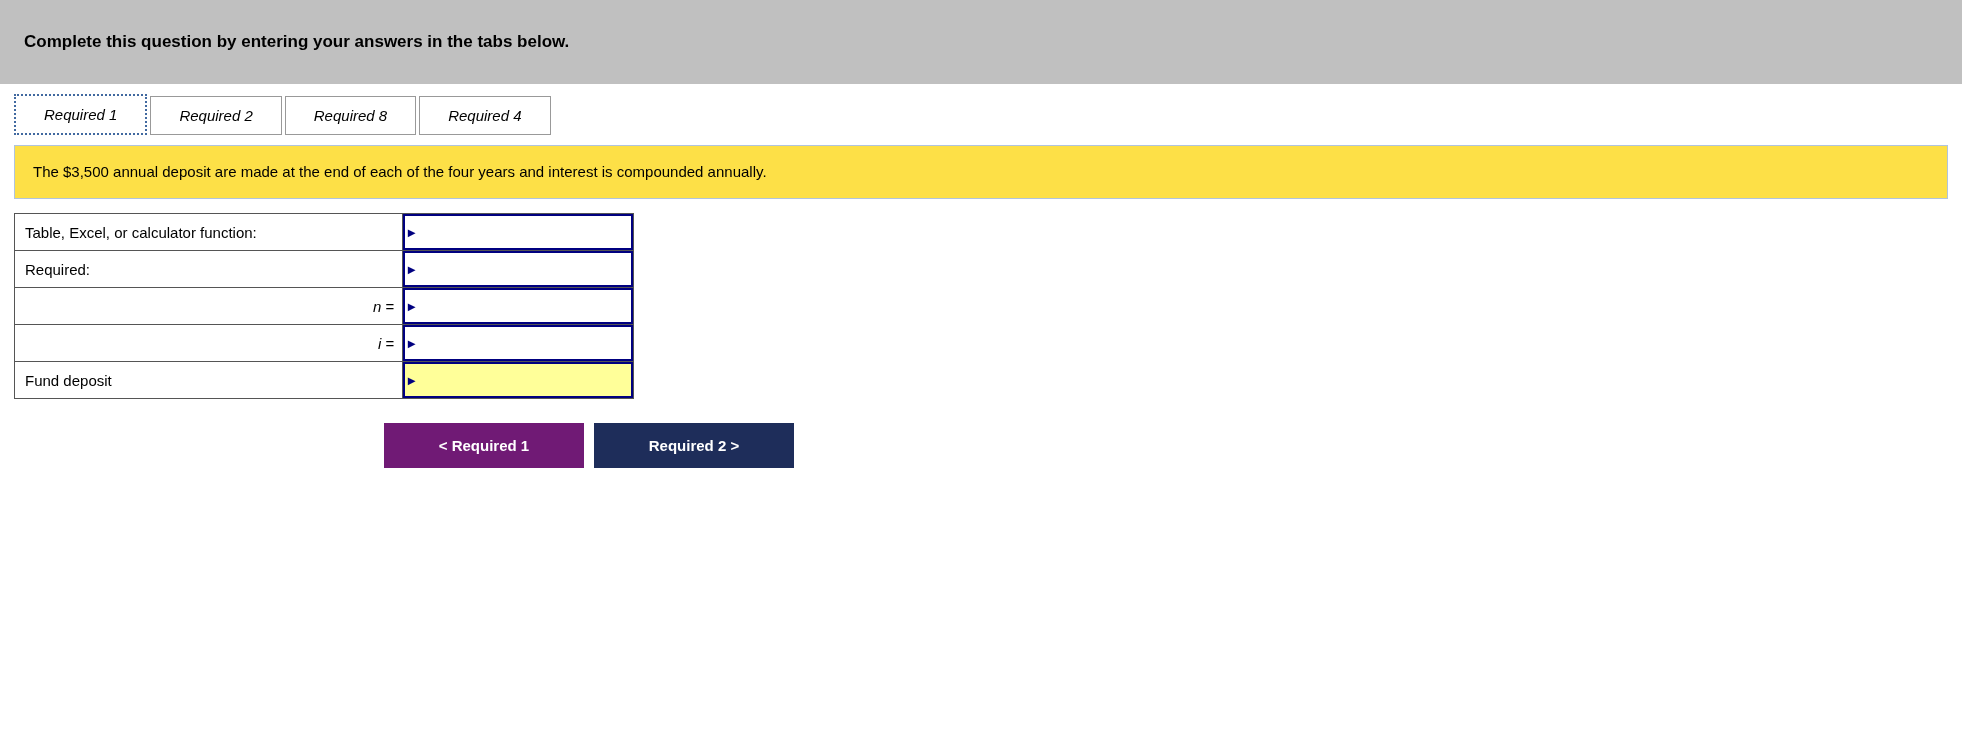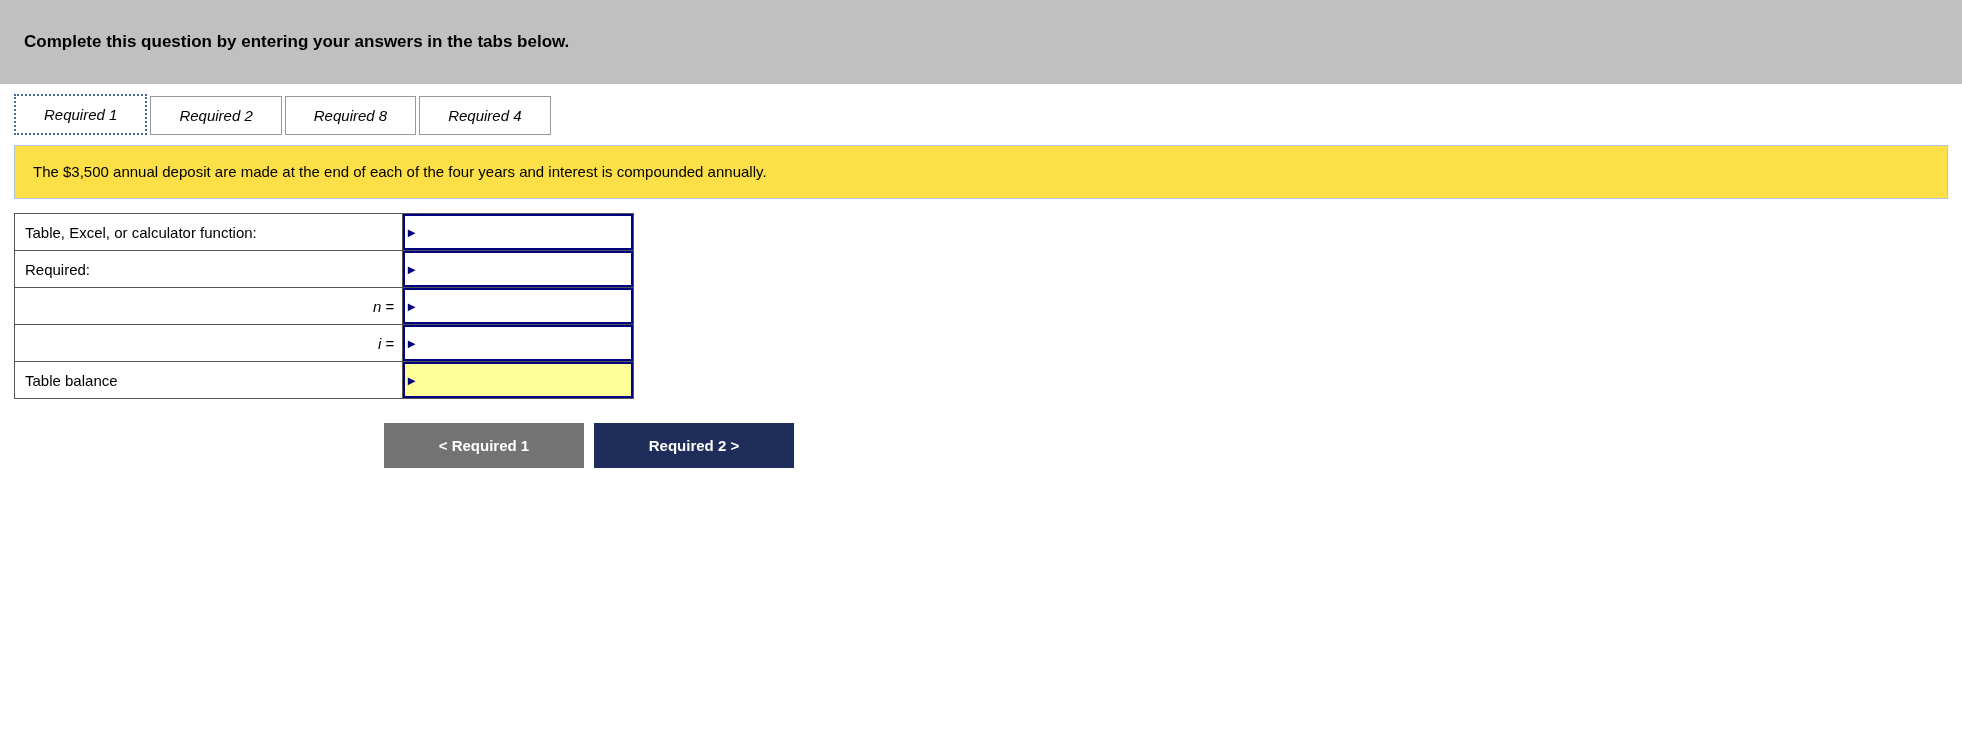--- a/index.html
+++ b/index.html
@@ -114,21 +114,21 @@
       padding: 14px 36px;
       font-size: 15px;
       font-weight: bold;
       cursor: pointer;
       border: none;
       min-width: 200px;
       text-align: center;
     }
 
     .nav-btn-prev {
-      background: #737373;
+      background: #701a75;
       color: #fff;
     }
 
     .nav-btn-next {
       background: #1e2d5a;
       color: #fff;
     }
 
     .italic {
       font-style: italic;
@@ -229,21 +229,21 @@
       <td class="input-cell">
         <div class="input-wrapper">
           <span class="arrow-indicator">►</span>
           <input type="text" style="border: 2px solid rgb(0, 0, 128); background: rgb(255, 255, 255);" value="">
         </div>
       </td>
     </tr>
 
     <tr>
       <td class="label-cell">
-        <span>Table balance</span>
+        <span>Fund deposit</span>
       </td>
       <td class="input-cell input-cell-highlighted">
         <div class="input-wrapper">
           <span class="arrow-indicator">►</span>
           <input type="text" style="border: 2px solid rgb(0, 0, 128); background: rgb(255, 255, 153);" value="">
         </div>
       </td>
     </tr>
   </tbody>
 </table>

